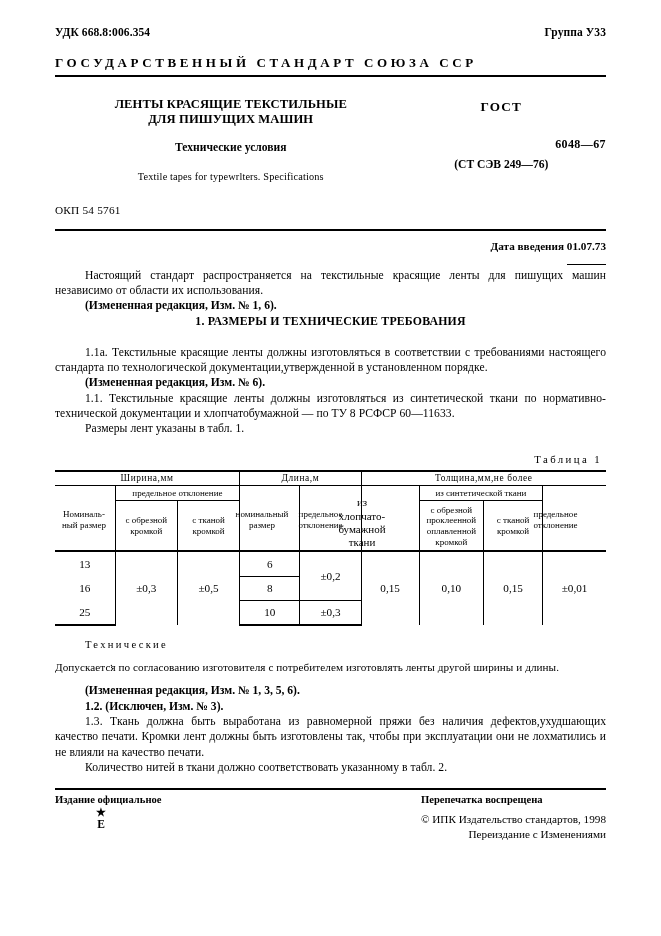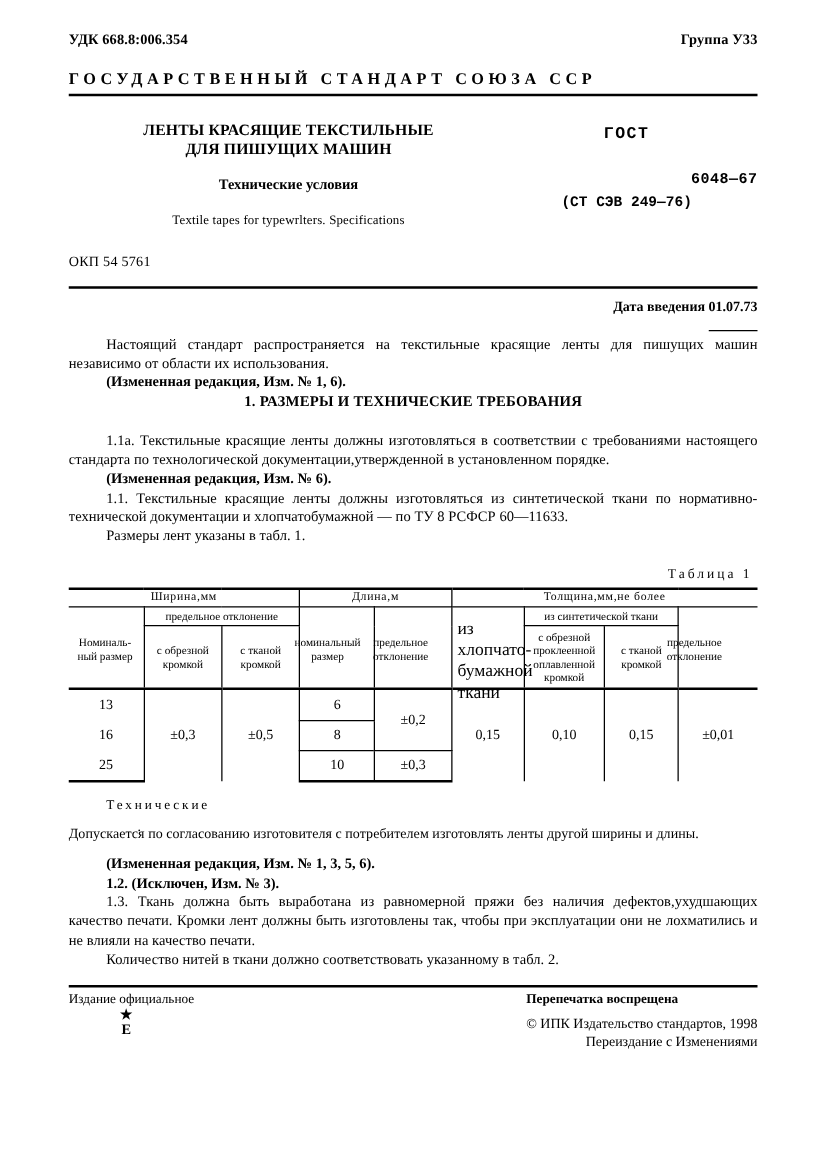--- a/index.html
+++ b/index.html
@@ -62,21 +62,20 @@
   .title-left {
     width: 62%;
     text-align: center;
     padding-left: 10px;
     box-sizing: border-box;
   }
   .title-right {
     width: 38%;
     text-align: center;
     padding-top: 2px;
-    font-family: Liberation Mono, monospace;
   }
   .doc-title {
     font-weight: bold;
     font-size: 12.6px;
     line-height: 1.22;
     letter-spacing: 0.1px;
   }
   .doc-subtitle {
     font-weight: bold;
     font-size: 11.6px;
@@ -207,21 +206,21 @@
     border-top: 2.2px solid #000;
     margin-top: 13px;
   }
   .footer {
     display: flex;
     justify-content: space-between;
     align-items: flex-start;
     margin-top: 4px;
   }
   .foot-left {
-    font-weight: normal;
+    font-weight: bold;
     font-size: 10.6px;
   }
   .foot-right {
     font-weight: bold;
     font-size: 10.6px;
   }
   .star-block {
     text-align: center;
     width: 92px;
     margin-top: 2px;
@@ -382,21 +381,21 @@
       <div>ный размер</div>
     </div>
     <div style="position:absolute;left:178px;top:-117px;width:58px;text-align:center;font-size:9px;line-height:1.2">
       <div>номинальный</div>
       <div>размер</div>
     </div>
     <div style="position:absolute;left:236px;top:-117px;width:59px;text-align:center;font-size:9px;line-height:1.2">
       <div>предельное</div>
       <div>отклонение</div>
     </div>
-    <div style="position:absolute;left:311px;top:-130px;width:56px;font-size:14px;line-height:1.2">
+    <div style="position:absolute;left:279px;top:-130px;width:56px;text-align:center;font-size:11px;line-height:1.2">
       <div>из</div>
       <div>хлопчато-</div>
       <div>бумажной</div>
       <div>ткани</div>
     </div>
     <div style="position:absolute;left:470px;top:-117px;width:61px;text-align:center;font-size:9px;line-height:1.2">
       <div>предельное</div>
       <div>отклонение</div>
     </div>
   </div>

